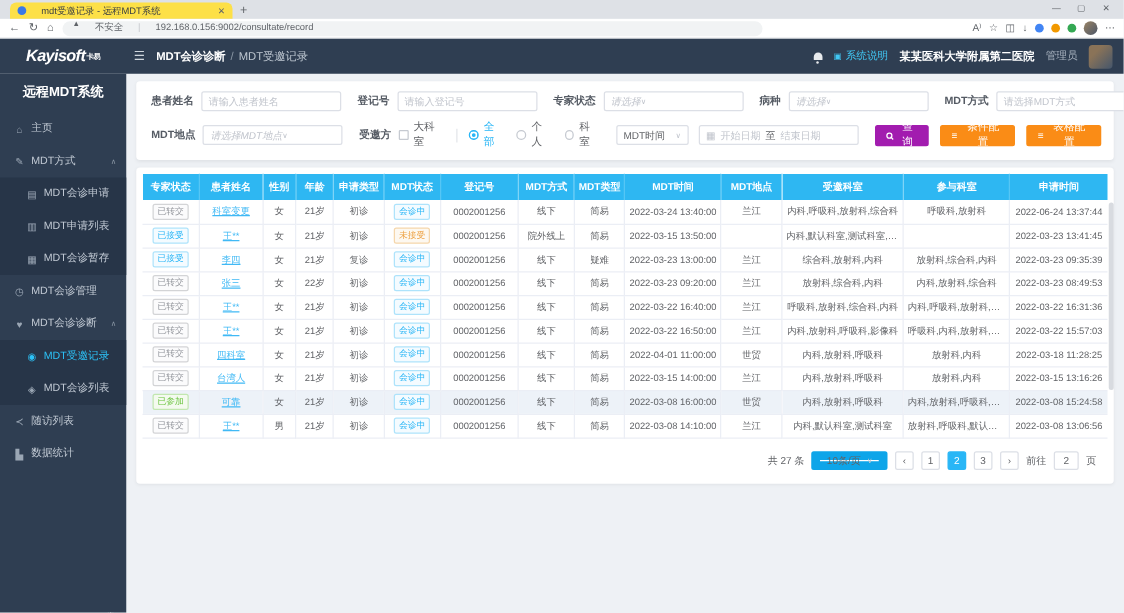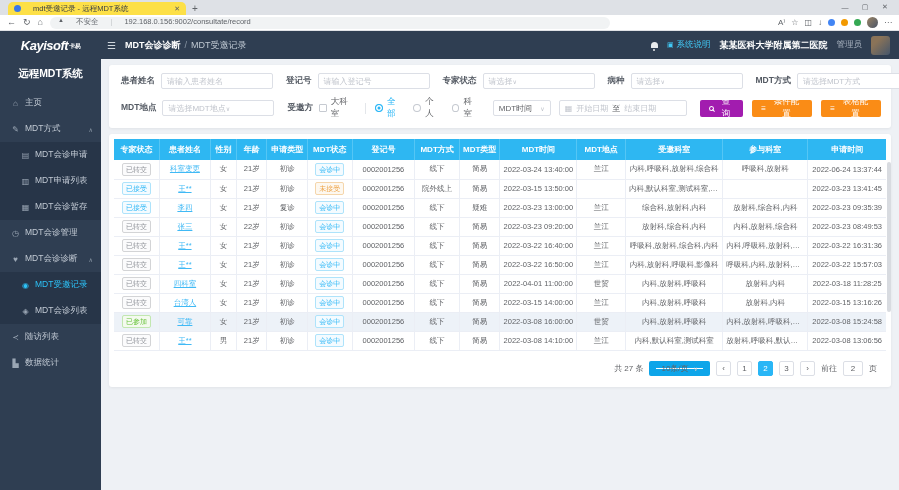--- a/index.html
+++ b/index.html
@@ -62,21 +62,21 @@
 
   
   .filters { padding:8px 10px 8px 12px; }
   .frow { display:flex; align-items:center; }
   .frow + .frow { margin-top:7px; }
   .fitem { display:flex; align-items:center; margin-right:13px; }
   .flabel { font-size:8.5px; color:#555b64; font-weight:bold; margin-right:6px; white-space:nowrap; }
   .fbox { height:16px; border:1px solid #dcdfe6; border-radius:2px; display:flex; align-items:center;
           padding:0 5px; font-size:8px; color:#c0c4cc; background:#fff; }
   .w-input { width:112px; }
-  .w-select { width:112px; justify-content:flex-start; }
+  .w-select { width:112px; justify-content:flex-start;font-style:italic; }
   .w-select-lg { width:128px; justify-content:space-between; }
   .w-select-sm { width:58px; justify-content:space-between; }
   .selchev { font-size:6px; color:#c0c4cc; }
   .chkbox { width:8px; height:8px; border:1px solid #c6cad1; border-radius:1px; margin-right:4px; background:#fff; }
   .grouplab { font-size:8.5px; color:#606266; margin-right:10px; }
   .vdiv { width:1px; height:11px; background:#e3e6ea; margin:0 9px 0 0; }
   .radio { width:8px; height:8px; border:1px solid #c6cad1; border-radius:50%; margin-right:4px; background:#fff; position:relative; }
   .radio.on { border-color:#29b6f6; background:#29b6f6; box-shadow:inset 0 0 0 1.5px #fff; }
   .radio-lab { font-size:8.5px; color:#606266; margin-right:10px; }
   .radio-lab.on { color:#29b6f6; }

